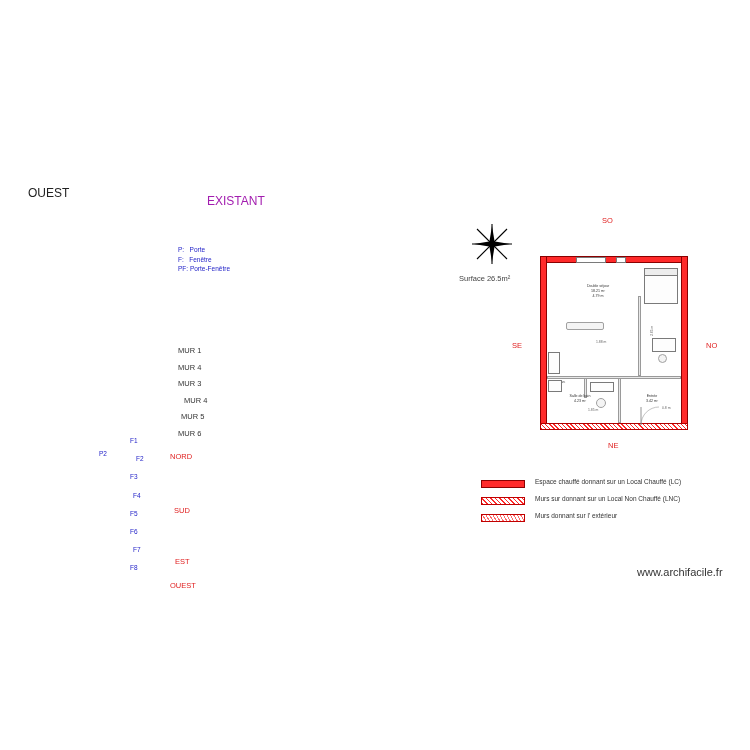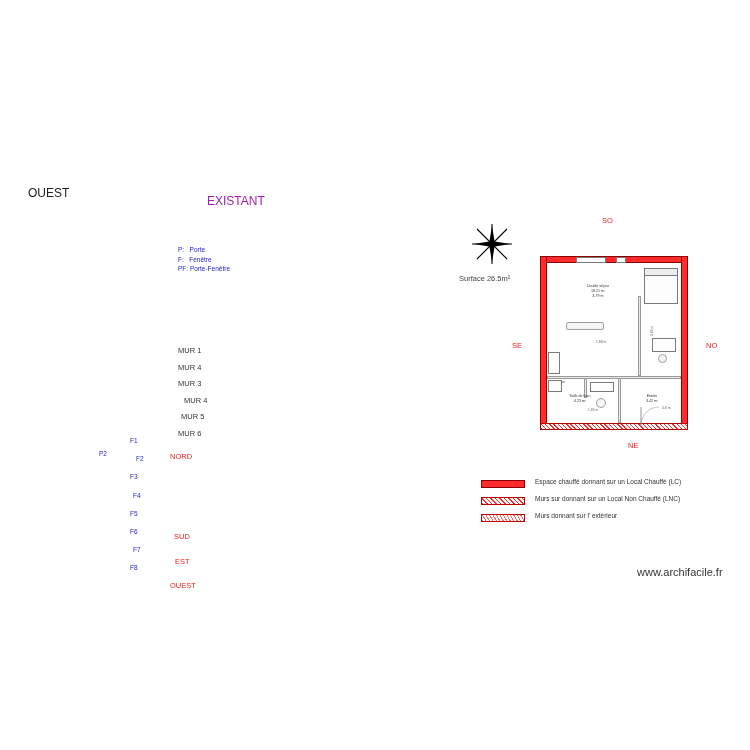--- a/index.html
+++ b/index.html
@@ -60,21 +60,21 @@
     color: #2323c8;
   }
 
   
   .orient {
     font-size: 7.5px;
     color: #e02020;
   }
   #orient-nord { left: 170px; top: 452px; }
   #orient-est  { left: 175px; top: 542px; margin-top: 15px; }
-  #orient-sud  { left: 174px; top: 532px; }
+  #orient-sud  { left: 174px; top: 506px; }
   #orient-ouest{ left: 170px; top: 581px; }
 
   
   #compass {
     left: 470px; top: 222px;
     width: 44px; height: 44px;
   }
   #surface-label {
     left: 459px; top: 274px;
     font-size: 7.5px;
@@ -82,21 +82,21 @@
   }
 
   
   .rose {
     font-size: 7.5px;
     color: #e02020;
   }
   #rose-so { left: 602px; top: 216px; }
   #rose-se { left: 512px; top: 341px; }
   #rose-no { left: 706px; top: 341px; }
-  #rose-ne { left: 628px; top: 441px; }
+  #rose-ne { left: 608px; top: 441px; }
 
   
   #plan {
     left: 540px; top: 256px;
     width: 148px; height: 174px;
   }
   .wall-ext {
     position: absolute;
     background: #ff2a2a;
     border: 0.5px solid #8a0000;

